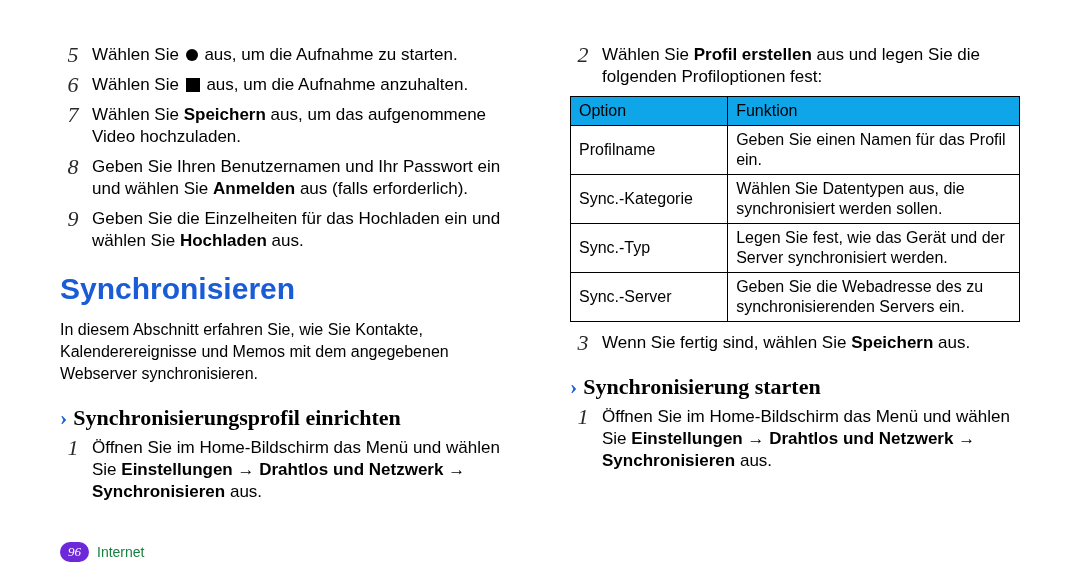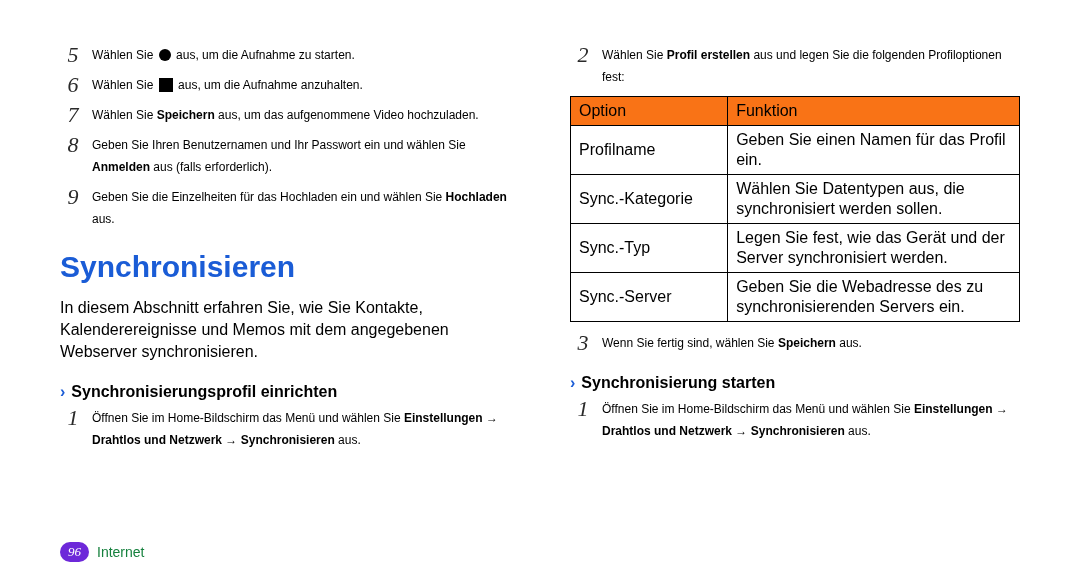--- a/index.html
+++ b/index.html
@@ -38,40 +38,41 @@
     font-style: italic;
     font-size: 22px;
     line-height: 22px;
     color: #2a2a2a;
     width: 26px;
     text-align: center;
     margin-right: 6px;
     flex: none;
   }
   .step .txt {
-    font-size: 12px;
+    font-size: 17px;
     line-height: 22px;
   }
 
   h2.section-title {
     color: #1a5cd6;
     font-size: 30px;
     font-weight: 600;
     margin: 20px 0 4px 0;
   }
   .body-para {
     font-size: 16px;
     line-height: 22px;
     margin: 13px 0 12px 0;
   }
 
   h3.sub {
-    font-size: 16px;
+    font-size: 22px;
     font-weight: bold;
     margin: 20px 0 6px 0;
+    font-family: Liberation Serif, serif;
   }
   h3.sub .chev {
     color: #1a5cd6;
     margin-right: 6px;
   }
 
   .bold { font-weight: bold; text-align: right; }
   .arrow { font-weight: bold; }
 
   .icon-dot, .icon-square {
@@ -102,21 +103,21 @@
     line-height: 20px;
   }
   table.opt th, table.opt td {
     border: 1px solid #000;
     padding: 4px 8px;
     text-align: left;
     vertical-align: top;
     font-weight: normal;
   }
   table.opt thead th {
-    background: #f97316;
+    background: #0ea5e9;
   }
   table.opt td.lbl {
     width: 35%;
     vertical-align: middle;
   }
 
   .footer {
     position: absolute;
     left: 60px;
     bottom: 24px;

